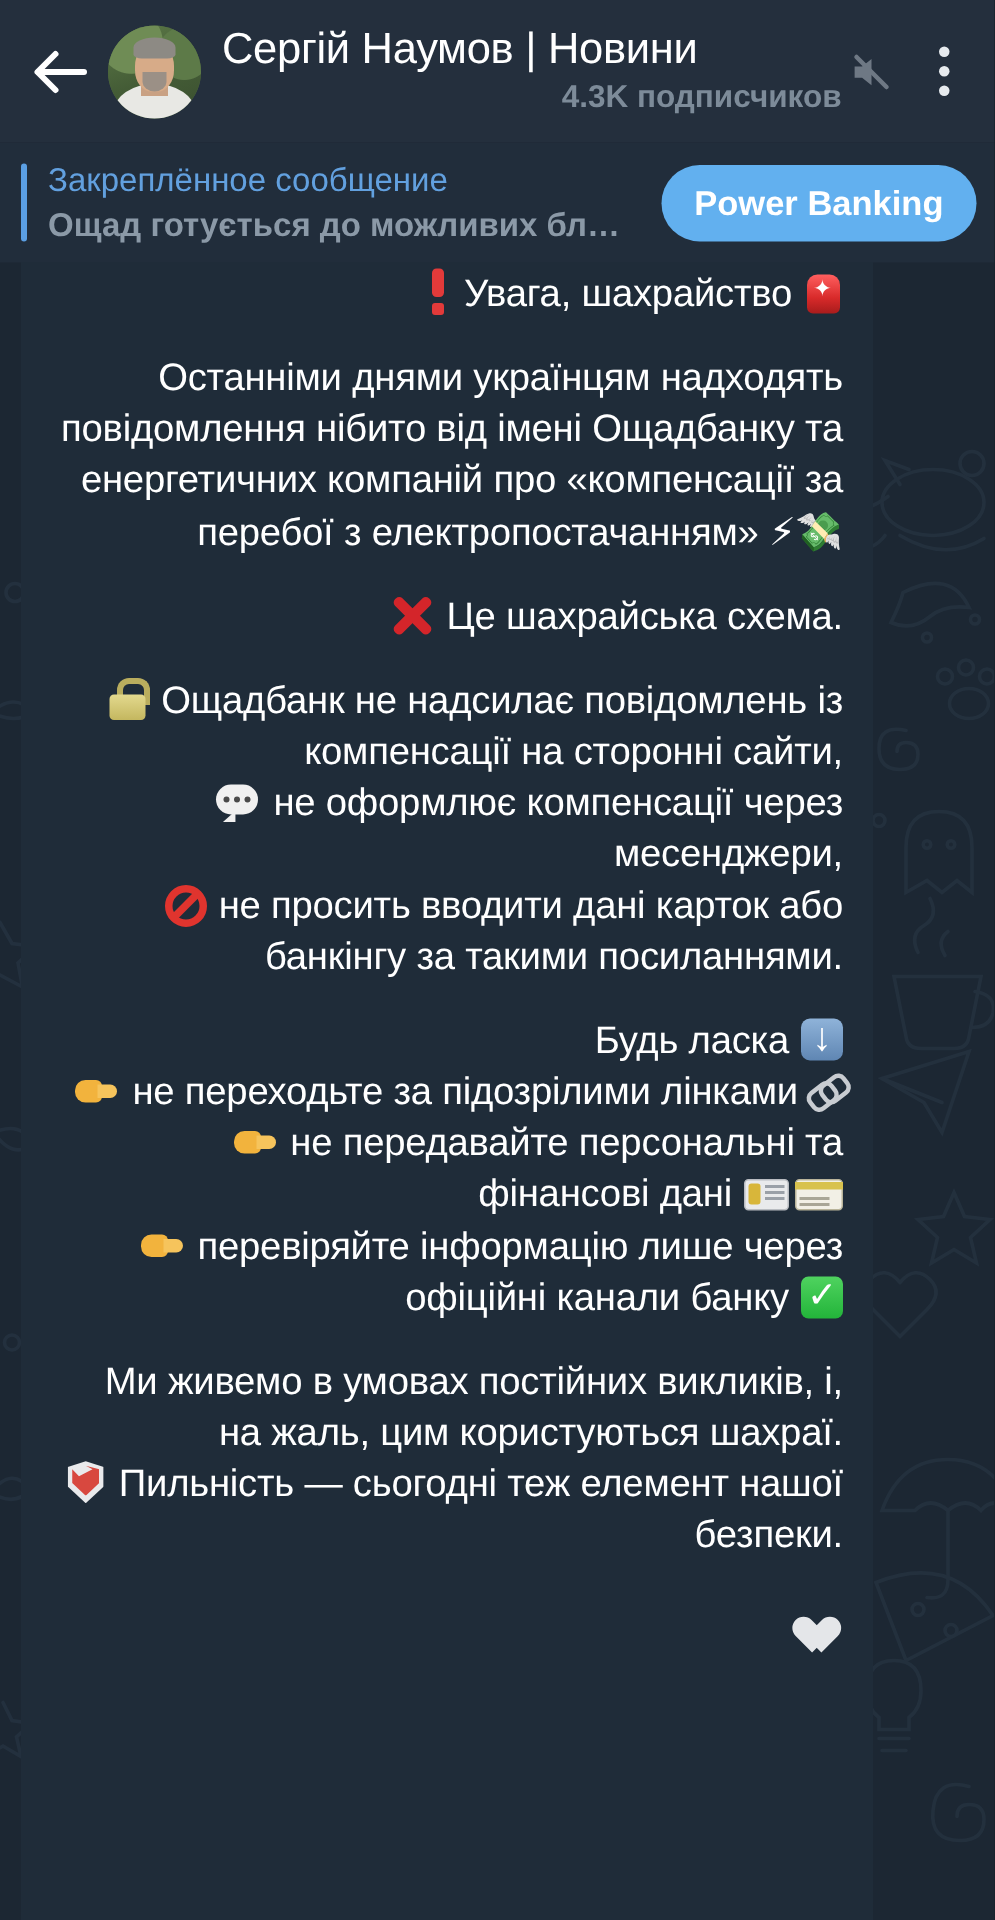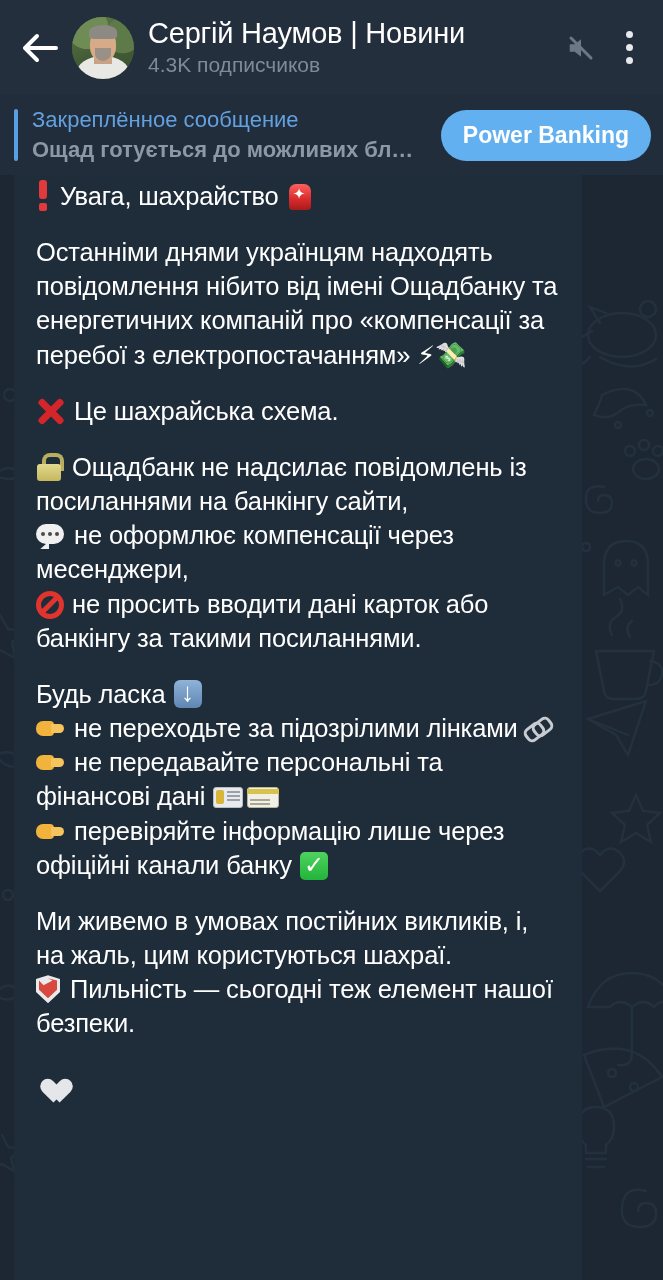--- a/index.html
+++ b/index.html
@@ -60,22 +60,22 @@
     background:#9b9086; border-radius:0 0 50% 50%; }
 
   .title-wrap{ flex:1 1 auto; min-width:0; display:flex; flex-direction:column;
     justify-content:center; cursor:pointer; }
   .chat-title{
     color:#ffffff; font-size:29px; font-weight:400;
     letter-spacing:-.2px; line-height:1.12;
     white-space:nowrap; overflow:hidden;
   }
   .chat-sub{
-    color:#7d8b99; font-size:21px; font-weight:400;
-    line-height:1.25; margin-top:2px; white-space:nowrap;
+    color:#7d8b99; font-size:21px; font-weight:700;
+    line-height:1.25; margin-top:2px; white-space:nowrap;text-align:right;
   }
   .hdr-icons{ display:flex; align-items:center; flex:0 0 auto; }
   .mute-icon{ width:40px; height:40px; display:flex; align-items:center;
     justify-content:center; opacity:.45; margin-right:8px; }
   .menu-btn{ width:40px; height:52px; display:flex; flex-direction:column;
     align-items:center; justify-content:center; gap:6px; cursor:pointer; }
   .menu-btn i{ display:block; width:7px; height:7px; border-radius:50%;
     background:#e6eaee; }
 
   
@@ -107,21 +107,21 @@
     background:#1f2c39;
     border-radius:14px;
     padding:26px 20px 22px 22px;
     color:#ffffff;
     font-size:25.5px;
     line-height:1.34;
     letter-spacing:-.15px;
     overflow:hidden;
     min-height:1140px;
   }
-  .bubble p{ margin:0; }
+  .bubble p{ margin:0;text-align:right; }
   .blank{ height:22px; }
   .emo{ font-family:"DejaVu Sans",sans-serif; }
 
   
   .e{ display:inline-block; vertical-align:-4px; position:relative; }
 
   .e-excl{ width:14px; height:30px; margin-right:10px; vertical-align:-5px; }
   .e-excl::before{ content:""; position:absolute; left:3px; top:0; width:8px;
     height:19px; background:#e23a3a; border-radius:3px; }
   .e-excl::after{ content:""; position:absolute; left:3px; top:23px; width:8px;
@@ -361,21 +361,21 @@
 
       <div class="blank"></div>
 
       <p>
         <span class="e e-x"></span><span>Це шахрайська схема.</span>
       </p>
 
       <div class="blank"></div>
 
       <p>
-        <span class="e e-lock"></span><span>Ощадбанк не надсилає повідомлень із посиланнями на банкінгу сайти,</span>
+        <span class="e e-lock"></span><span>Ощадбанк не надсилає повідомлень із компенсації на сторонні сайти,</span>
       </p>
 
       <p>
         <span class="e e-bubble"><i></i></span><span>не оформлює компенсації через месенджери,</span>
       </p>
 
       <p>
         <span class="e e-no"></span><span>не просить вводити дані карток або банкінгу за такими посиланнями.</span>
       </p>
 

